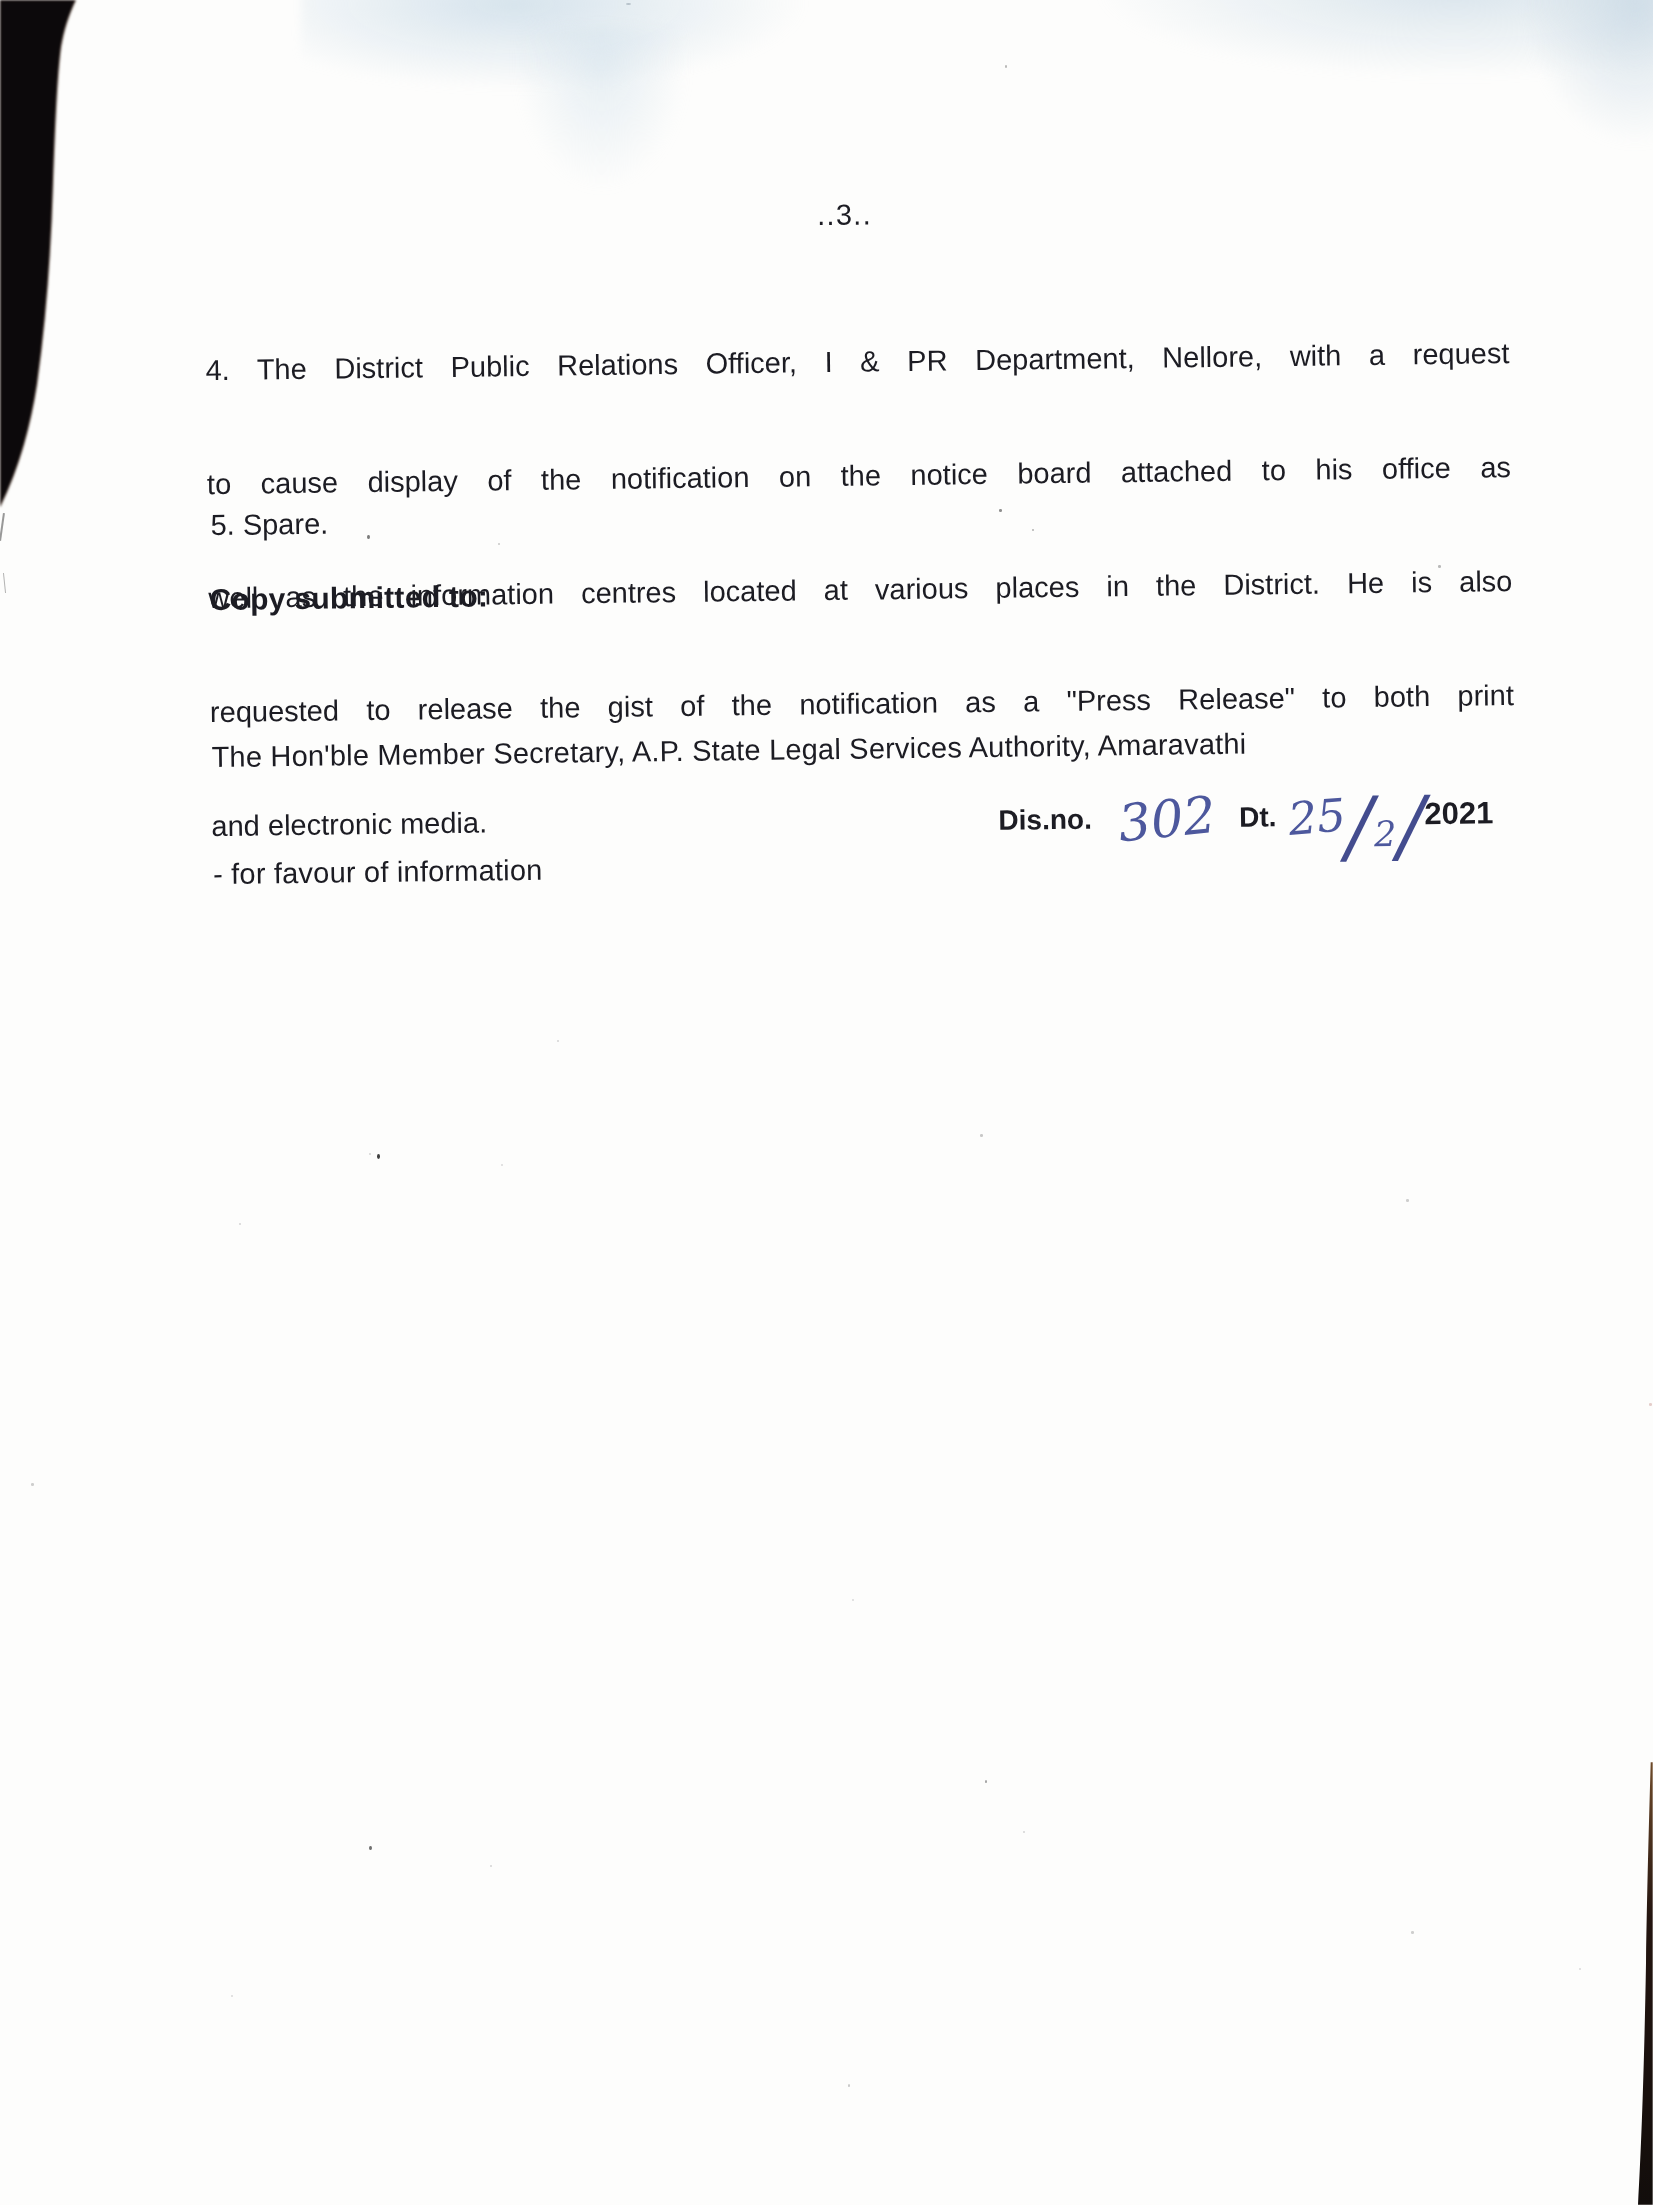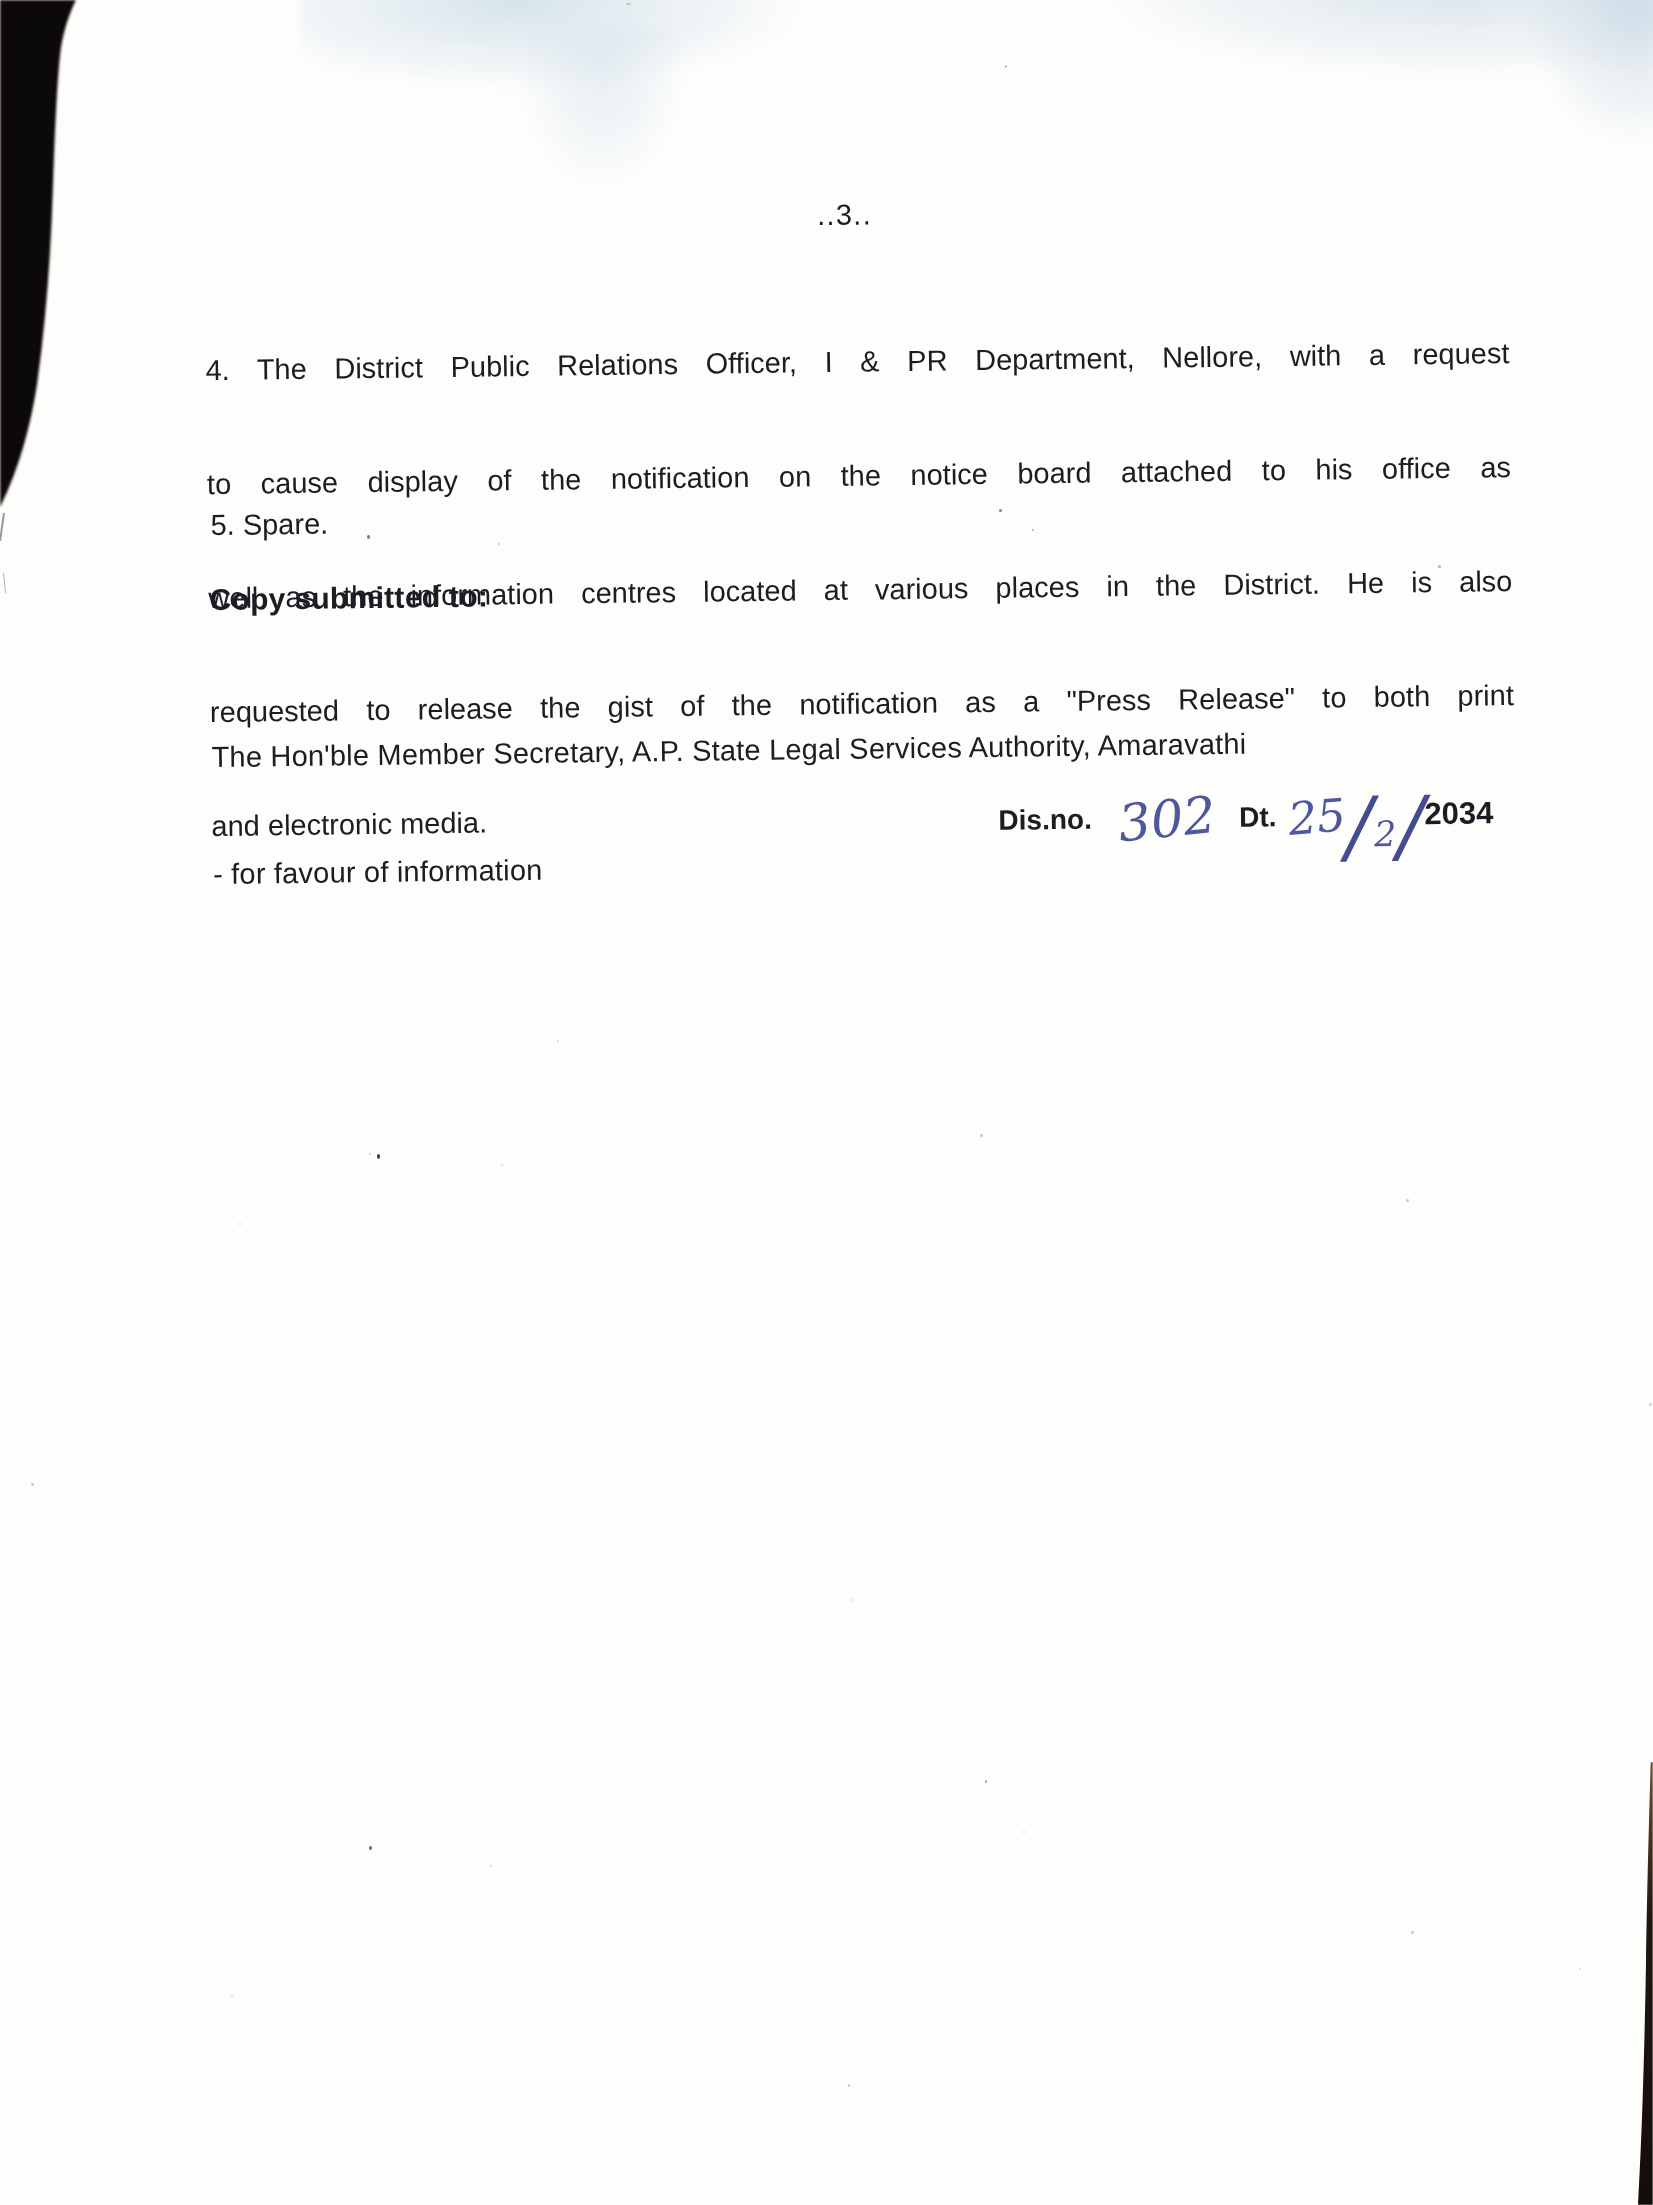--- a/index.html
+++ b/index.html
@@ -200,18 +200,18 @@
     </div>
 
     <div class="txt" id="dispatch-line">
       <span class="stamp-label">Dis.no.</span>
       <span class="hw" id="dispatch-no-value">302</span>
       <span class="stamp-label">Dt.</span>
       <span class="hw" id="dispatch-day">25</span>
       <span class="hw hw-slash">/</span>
       <span class="hw" id="dispatch-month">2</span>
       <span class="hw hw-slash">/</span>
-      <span id="dispatch-year">2034</span>
+      <span id="dispatch-year">2021</span>
     </div>
 
   </div>
 </div>
 
 
 </body></html>

